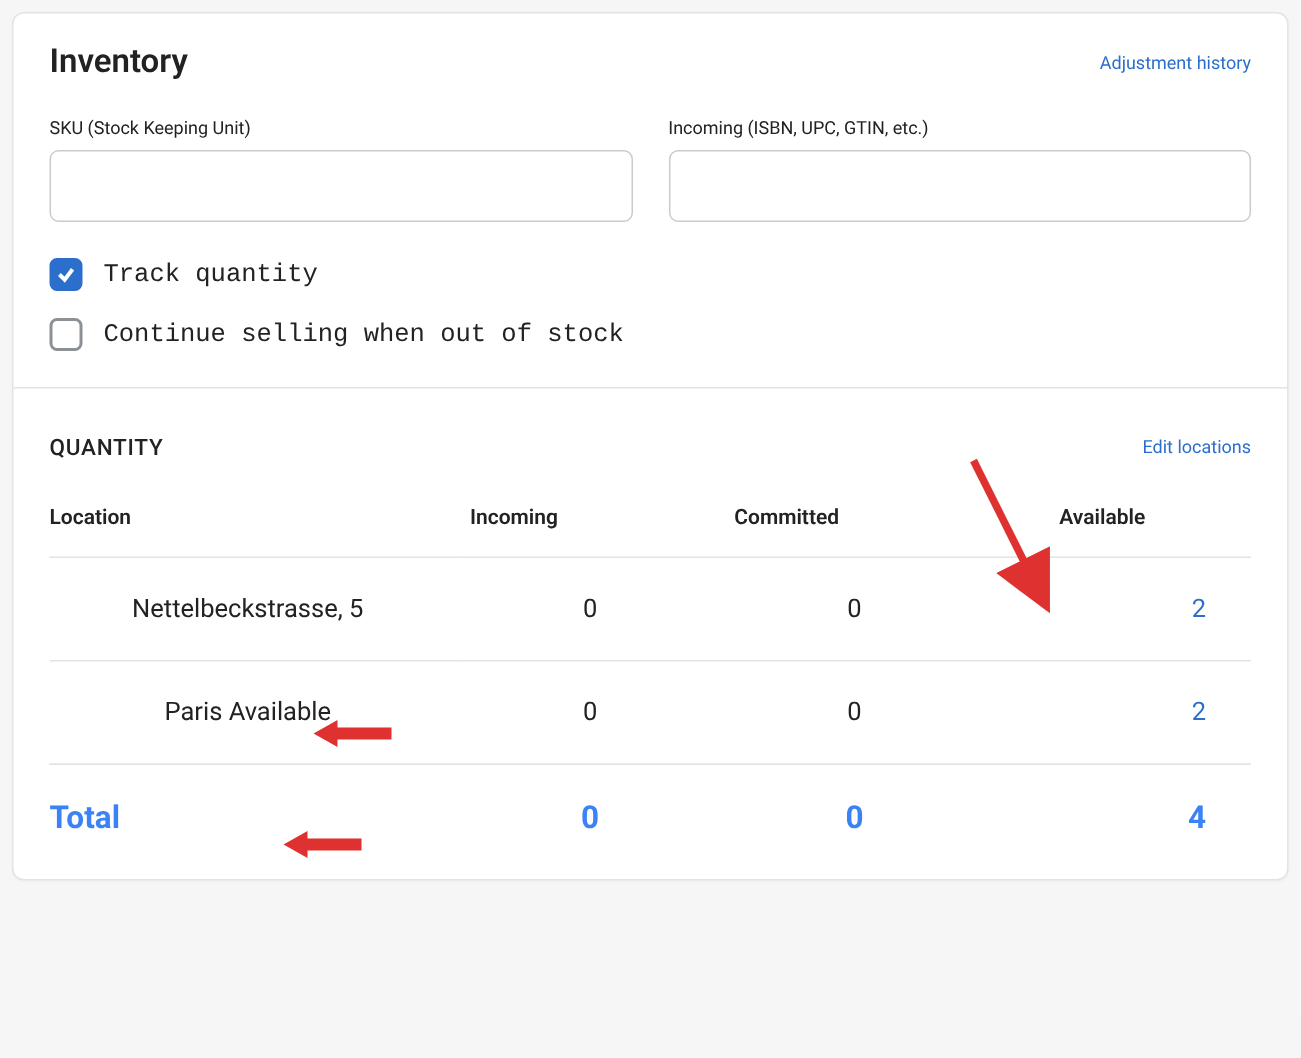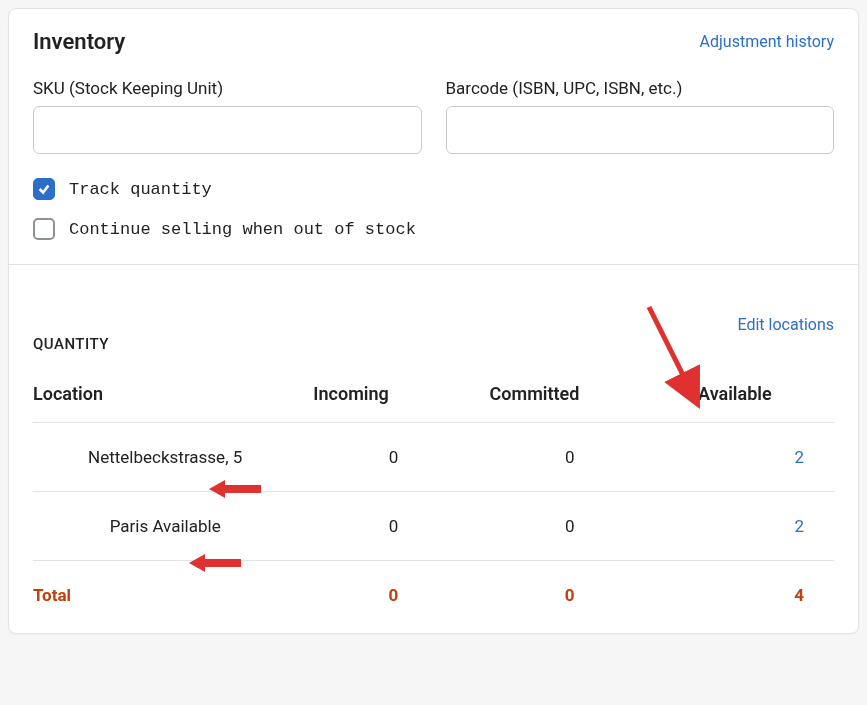--- a/index.html
+++ b/index.html
@@ -31,35 +31,35 @@
       margin-bottom: 24px;
     }
     .title {
       font-size: 22px;
       font-weight: 600;
       color: #202223;
       text-align: center;
     }
     .link {
       color: #2c6ecb;
-      font-size: 16px;
+      font-size: 12px;
       cursor: pointer;
     }
     .fields-row {
       display: flex;
       gap: 24px;
       margin-bottom: 24px;
     }
     .field {
       flex: 1;
       display: flex;
       flex-direction: column;
     }
     .field label {
-      font-size: 17px;
+      font-size: 12px;
       color: #202223;
       margin-bottom: 8px;
     }
     .field input {
       height: 48px;
       border: 1px solid #c9cccf;
       border-radius: 6px;
       padding: 0 12px;
       font-size: 16px;
       outline: none;
@@ -112,29 +112,28 @@
       display: flex;
       justify-content: space-between;
       align-items: center;
       margin-bottom: 30px;
     }
     .section-label {
       font-size: 15px;
       letter-spacing: 0.5px;
       color: #202223;
       font-weight: 500;
-      margin-top: 40px;
     }
     table {
       width: 100%;
       border-collapse: collapse;
     }
     thead th {
       text-align: left;
-      font-size: 18px;
+      font-size: 14px;
       font-weight: 600;
       color: #202223;
       padding: 0 8px 18px 8px;
       border-bottom: 1px solid #e1e3e5;
     }
     thead th.num {
     }
     thead th.avail {
       text-align: center;
       padding-right: 30px;
@@ -151,23 +150,23 @@
     }
     tbody td.avail {
       text-align: right;
       padding-right: 30px;
     }
     tbody td.avail .linkval {
       color: #2c6ecb;
       cursor: pointer;
     }
     tfoot td {
-      font-size: 17px;
+      font-size: 21px;
       font-weight: 700;
-      color: #c2410c;
+      color: #3b82f6;
       padding: 24px 8px 4px 8px;
     }
     tfoot td.num { text-align: center; }
     tfoot td.avail { text-align: right; padding-right: 30px; }
     th:first-child, td:first-child { padding-left: 0; }
     .annotation {
       position: absolute;
       pointer-events: none;
     }
     .arrow-big {
@@ -192,21 +191,21 @@
       <div class="title">Inventory</div>
       <div class="link">Adjustment history</div>
     </div>
 
     <div class="fields-row">
       <div class="field">
         <label>SKU (Stock Keeping Unit)</label>
         <input type="text" value="" style="">
       </div>
       <div class="field">
-        <label>Barcode (ISBN, UPC, ISBN, etc.)</label>
+        <label>Incoming (ISBN, UPC, GTIN, etc.)</label>
         <input type="text" value="" style="">
       </div>
     </div>
 
     <div class="checkbox-row">
       <div class="checkbox checked">
         <svg viewBox="0 0 16 16">
             <polyline points="3,8 7,12 13,4"></polyline>
           </svg>
       </div>

